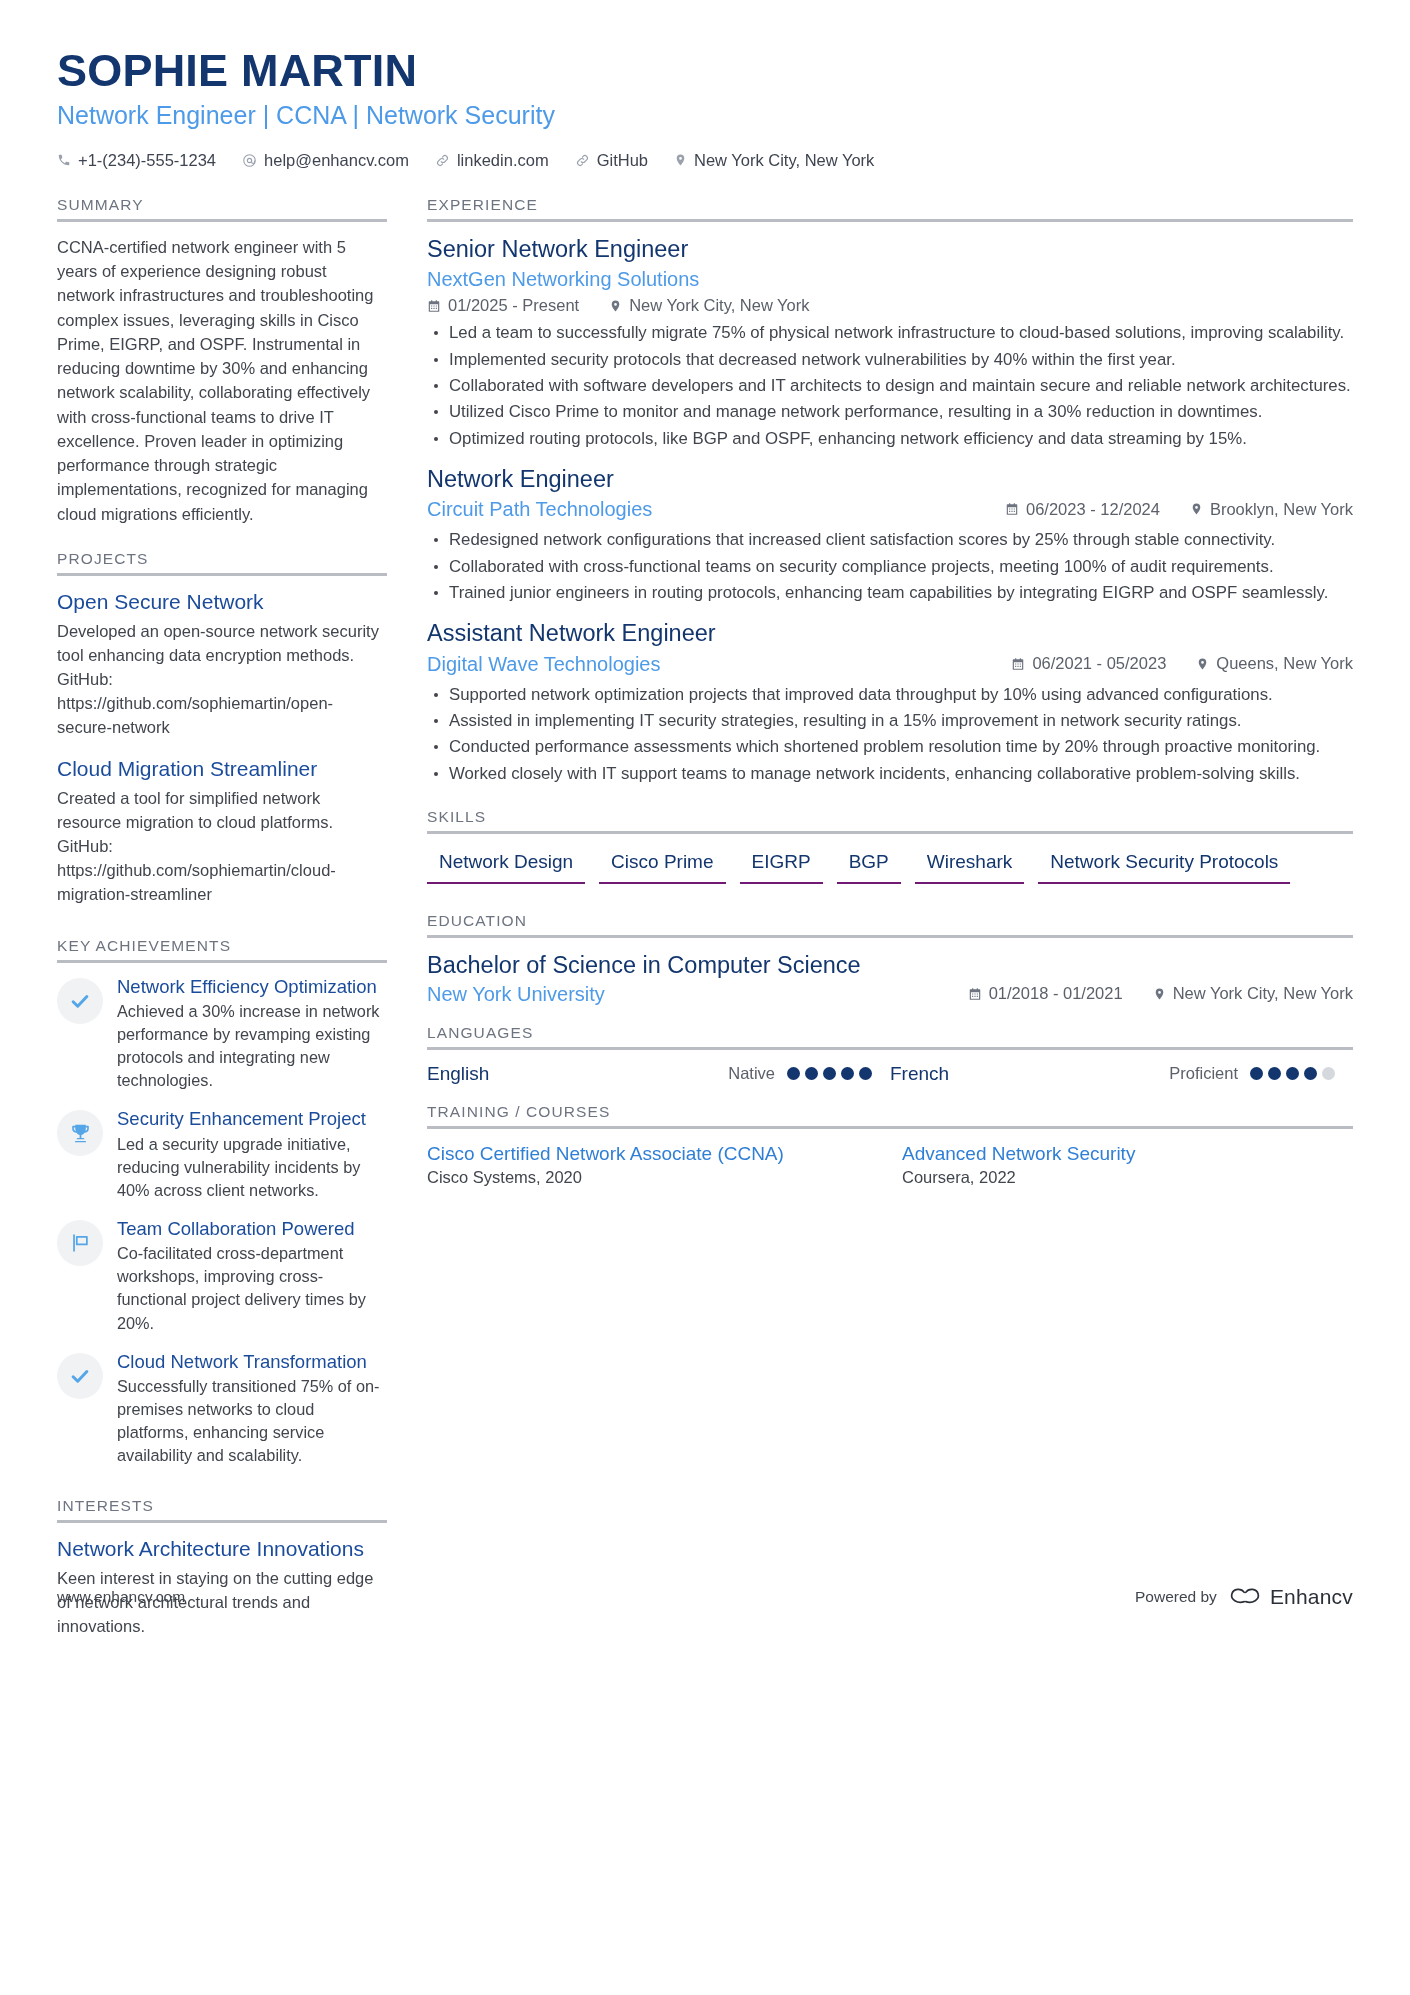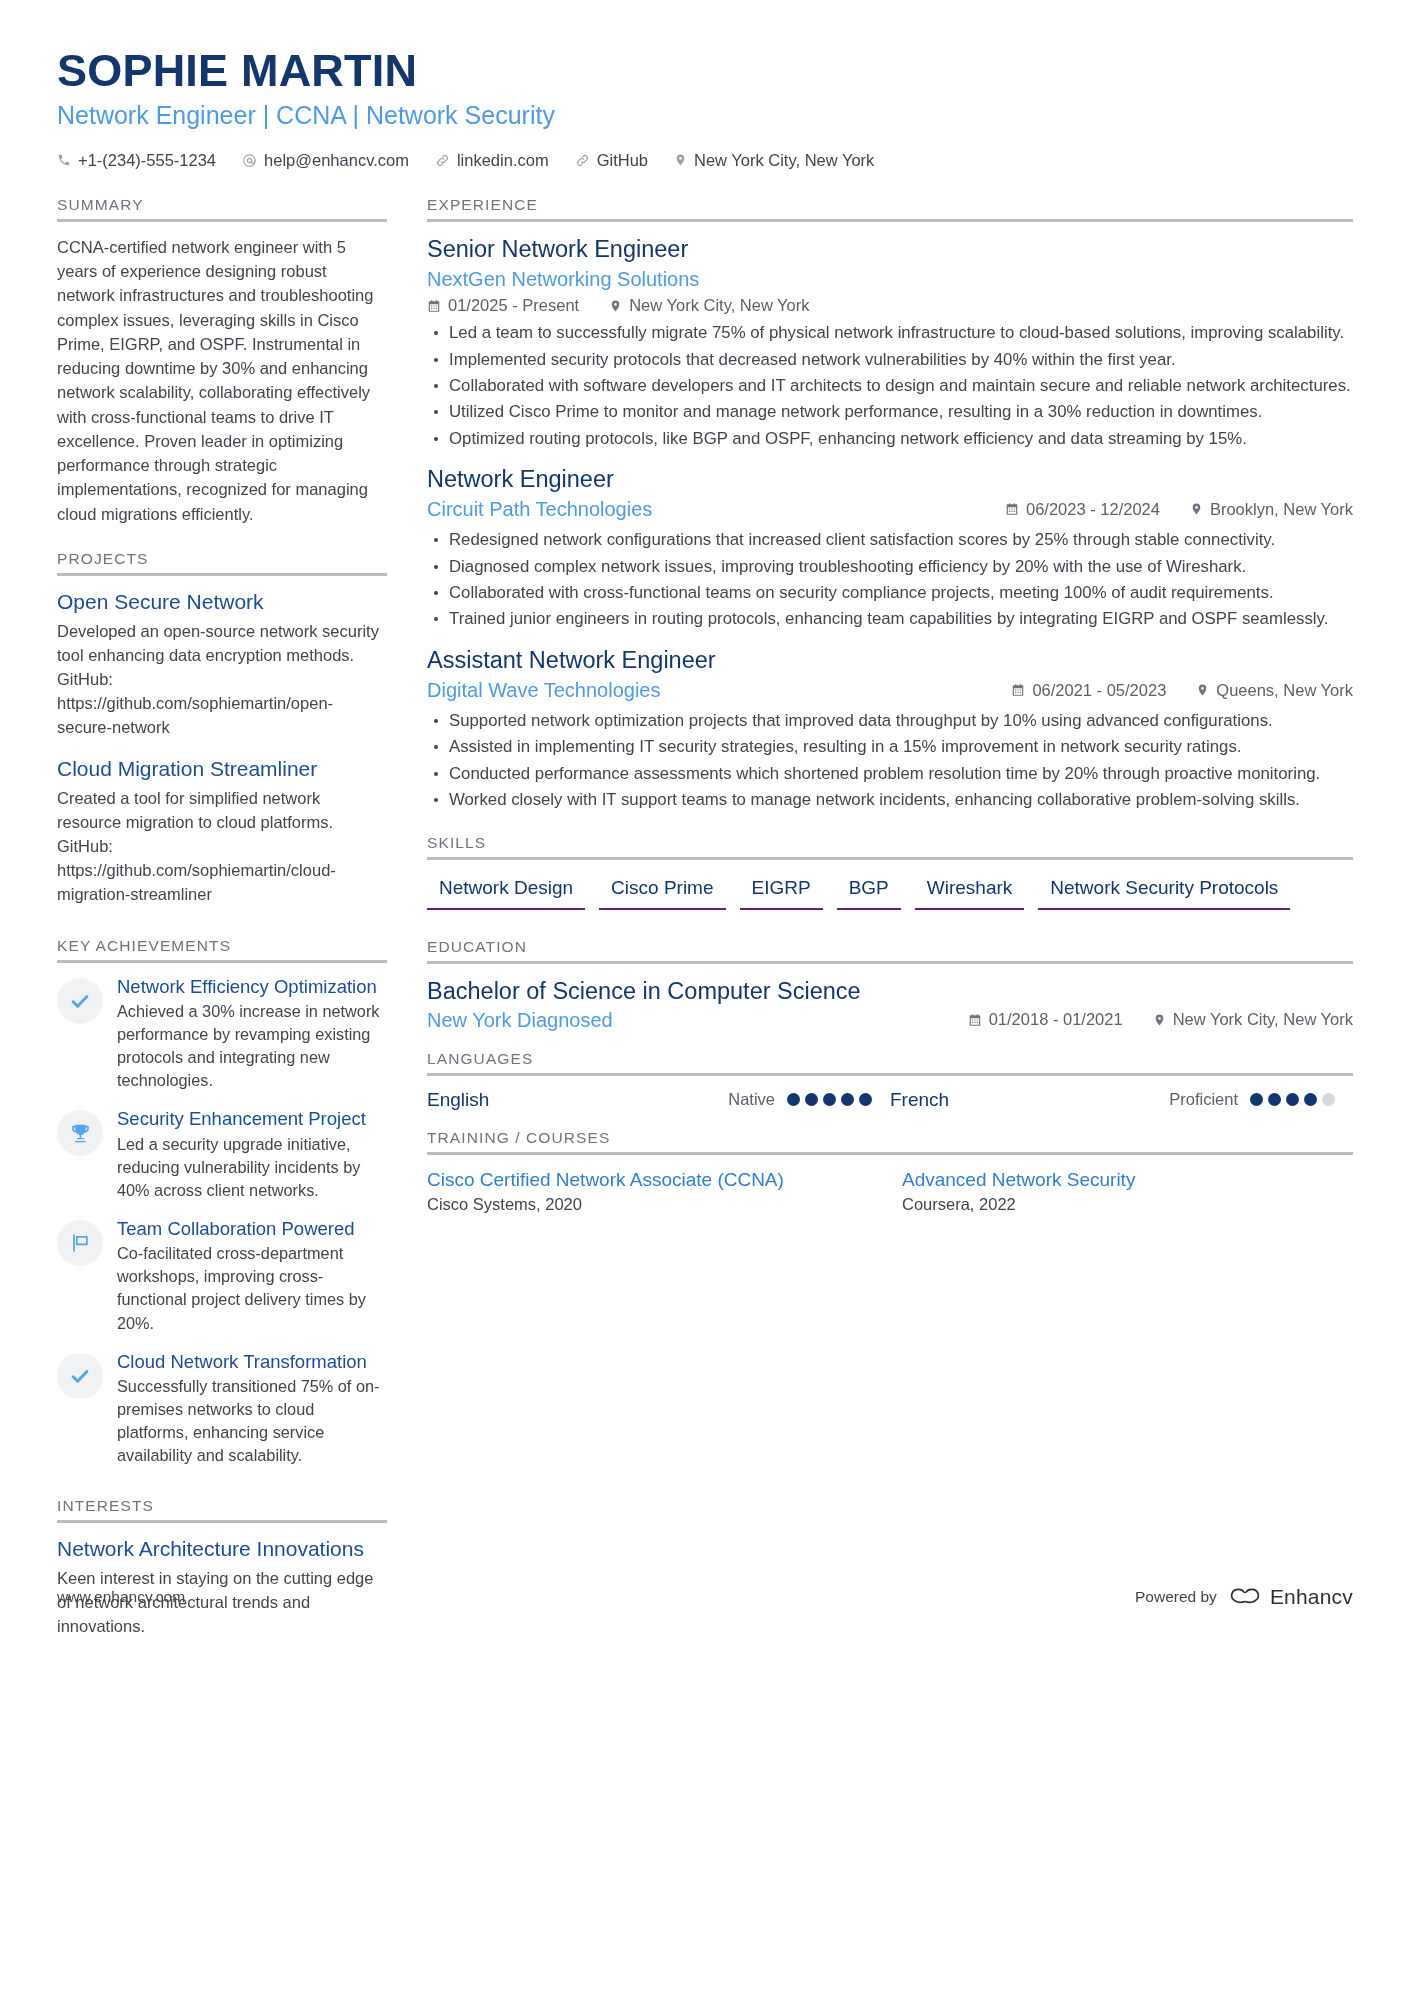--- a/index.html
+++ b/index.html
@@ -337,21 +337,20 @@
                   <svg width="13" height="16" viewBox="0 0 24 24" fill="currentColor">
                       <path d="M12 2a7 7 0 0 0-7 7c0 5.2 7 13 7 13s7-7.8 7-13a7 7 0 0 0-7-7zm0 9.5A2.5 2.5 0 1 1 12 6.5a2.5 2.5 0 0 1 0 5z"></path>
                     </svg>
                 </span>
                 <span>Brooklyn, New York</span>
               </span>
             </div>
           </div>
           <ul class="bullets">
             <li>Redesigned network configurations that increased client satisfaction scores by 25% through stable connectivity.</li>
-            <li>Diagnosed complex network issues, improving troubleshooting efficiency by 20% with the use of Wireshark.</li>
             <li>Collaborated with cross-functional teams on security compliance projects, meeting 100% of audit requirements.</li>
             <li>Trained junior engineers in routing protocols, enhancing team capabilities by integrating EIGRP and OSPF seamlessly.</li>
           </ul>
         </div>
 
         <div class="job">
           <div class="job-title">Assistant Network Engineer</div>
           <div class="job-row">
             <div class="job-company">Digital Wave Technologies</div>
             <div class="job-meta inline">
@@ -396,21 +395,21 @@
         </div>
       </div>
       <div class="space-14"></div>
 
       <div class="sec">
         <div class="sec-title">EDUCATION</div>
         <div class="sec-rule"></div>
         <div>
           <div class="edu-title">Bachelor of Science in Computer Science</div>
           <div class="edu-row">
-            <div class="edu-school">New York Diagnosed</div>
+            <div class="edu-school">New York University</div>
             <div class="job-meta inline">
               <span class="meta-item">
                 <span class="ic">
                   <svg width="14" height="14" viewBox="0 0 24 24" fill="currentColor">
                       <path d="M7 2h2v2h6V2h2v2h3a1 1 0 0 1 1 1v16a1 1 0 0 1-1 1H4a1 1 0 0 1-1-1V5a1 1 0 0 1 1-1h3V2zM5 9v11h14V9H5zm2 2h2v2H7v-2zm4 0h2v2h-2v-2zm4 0h2v2h-2v-2zM7 15h2v2H7v-2zm4 0h2v2h-2v-2zm4 0h2v2h-2v-2z"></path>
                     </svg>
                 </span>
                 <span>01/2018 - 01/2021</span>
               </span>
               <span class="meta-item">

